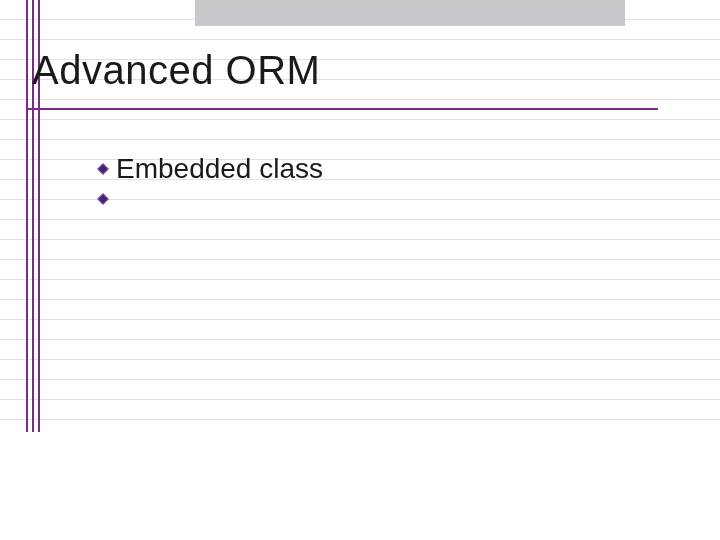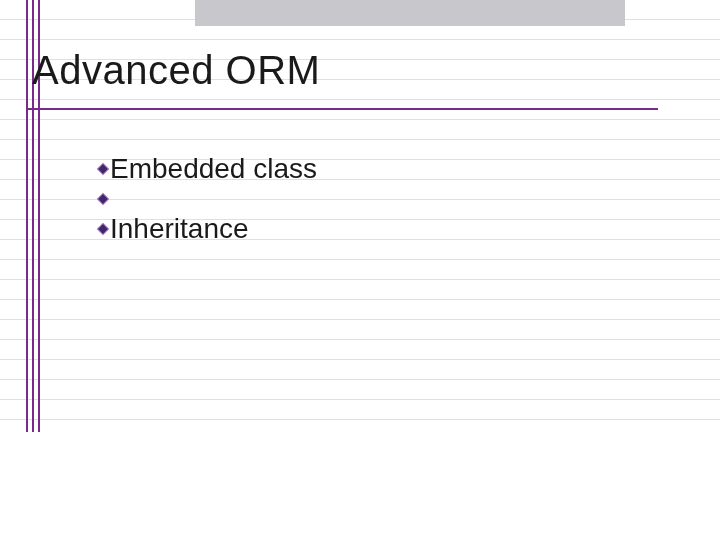--- a/index.html
+++ b/index.html
@@ -53,20 +53,21 @@
   .vert-rule.b { left: 32px; }
   .vert-rule.c { left: 38px; }
   .body-area {
     position: absolute;
     top: 150px;
     left: 96px;
   }
   .bullet-row {
     display: flex;
     align-items: center;
+    gap: 6px;
     margin-bottom: 4px;
   }
   .bullet-icon {
     width: 14px;
     height: 14px;
     flex-shrink: 0;
   }
   .bullet-icon svg { display: block; }
   .bullet-text {
     font-size: 28px;
@@ -101,24 +102,15 @@
 
     <div class="bullet-row">
       <span class="bullet-icon">
         <svg viewBox="0 0 14 14" width="14" height="14">
           <rect x="3" y="3" width="8" height="8" transform="rotate(45 7 7)" fill="#3a2a6a"></rect>
           <rect x="3" y="3" width="8" height="8" transform="rotate(45 7 7)" fill="none" stroke="#c080d0" stroke-width="1"></rect>
         </svg>
       </span>
     </div>
 
-    <div class="bullet-row">
-      <span class="bullet-icon">
-        <svg viewBox="0 0 14 14" width="14" height="14">
-          <rect x="3" y="3" width="8" height="8" transform="rotate(45 7 7)" fill="#3a2a6a"></rect>
-          <rect x="3" y="3" width="8" height="8" transform="rotate(45 7 7)" fill="none" stroke="#c080d0" stroke-width="1"></rect>
-        </svg>
-      </span>
-      <span class="bullet-text">Inheritance</span>
-    </div>
 
   </div>
 </div>
 
 </body></html>

